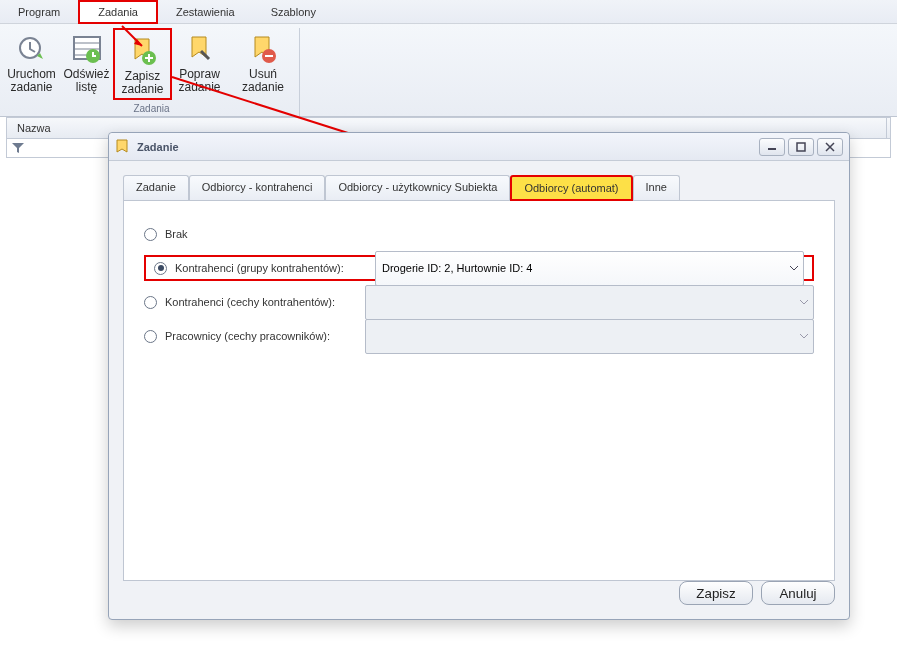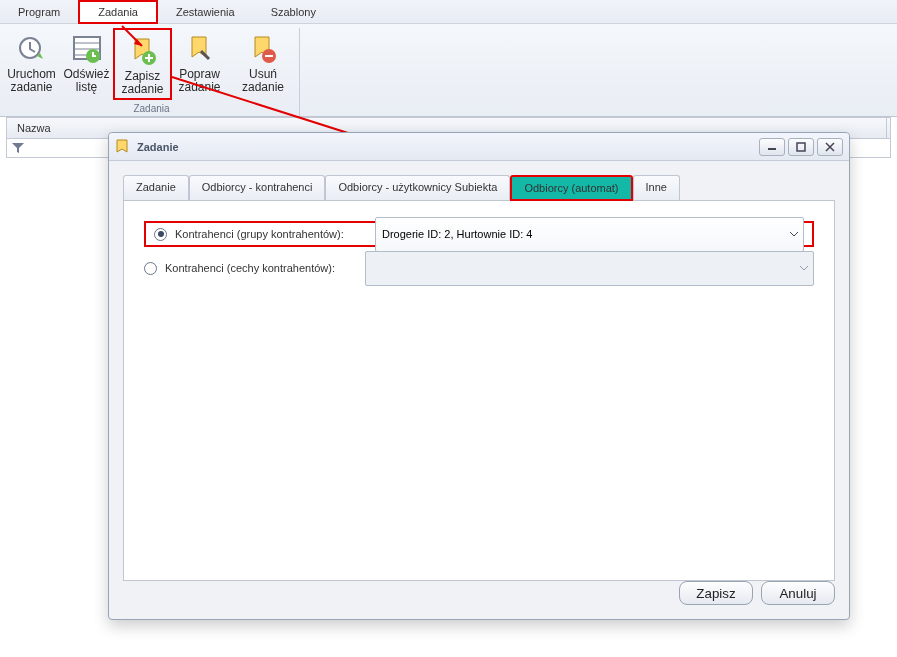--- a/index.html
+++ b/index.html
@@ -145,21 +145,21 @@
     padding: 5px 12px;
     background: linear-gradient(#f8fafd,#e9edf4);
     border: 1px solid #bfc6d2;
     border-bottom: none;
     margin-right: 0px;
     color: #333;
     border-radius: 3px 3px 0 0;
     cursor: pointer;
   }
   .tab.active {
-    background: #14b8a6;
+    background: #fde047;
     position: relative;
     z-index: 2;
     border: 2px solid #e40000;
     margin-bottom: -1px;
   }
   .modal-content {
     background: #ffffff;
     margin: 0 14px 14px 14px;
     border: 1px solid #bfc6d2; border-top: none;
     height: 380px;
@@ -349,20 +349,24 @@
   <div class="tabstrip">
     <div class="tab">Zadanie</div>
     <div class="tab">Odbiorcy - kontrahenci</div>
     <div class="tab">Odbiorcy - użytkownicy Subiekta</div>
     <div class="tab active">Odbiorcy (automat)</div>
     <div class="tab">Inne</div>
   </div>
 
   <div class="modal-content">
 
+    <div class="opt-row">
+      <span class="radiomark"></span>
+      <span class="opt-label">Brak</span>
+    </div>
 
     <div class="opt-row hl">
       <span class="radiomark checked"></span>
       <span class="opt-label">Kontrahenci (grupy kontrahentów):</span>
       <div class="opt-select">
         <span>Drogerie ID: 2, Hurtownie ID: 4</span>
         <svg class="caret" width="10" height="10">
             <path d="M1 3l4 4 4-4" stroke="#445" fill="none"></path>
           </svg>
       </div>
@@ -372,20 +376,29 @@
       <span class="radiomark"></span>
       <span class="opt-label">Kontrahenci (cechy kontrahentów):</span>
       <div class="opt-select disabled">
         <svg class="caret" width="10" height="10">
             <path d="M1 3l4 4 4-4" stroke="#99a" fill="none"></path>
           </svg>
       </div>
     </div>
 
 
+    <div class="opt-row">
+      <span class="radiomark"></span>
+      <span class="opt-label">Pracownicy (cechy pracowników):</span>
+      <div class="opt-select disabled">
+        <svg class="caret" width="10" height="10">
+            <path d="M1 3l4 4 4-4" stroke="#99a" fill="none"></path>
+          </svg>
+      </div>
+    </div>
 
   </div>
 
   <div class="modal-footer">
     <button class="btn">Zapisz</button>
     <button class="btn">Anuluj</button>
   </div>
 </div>
 
 </body></html>

